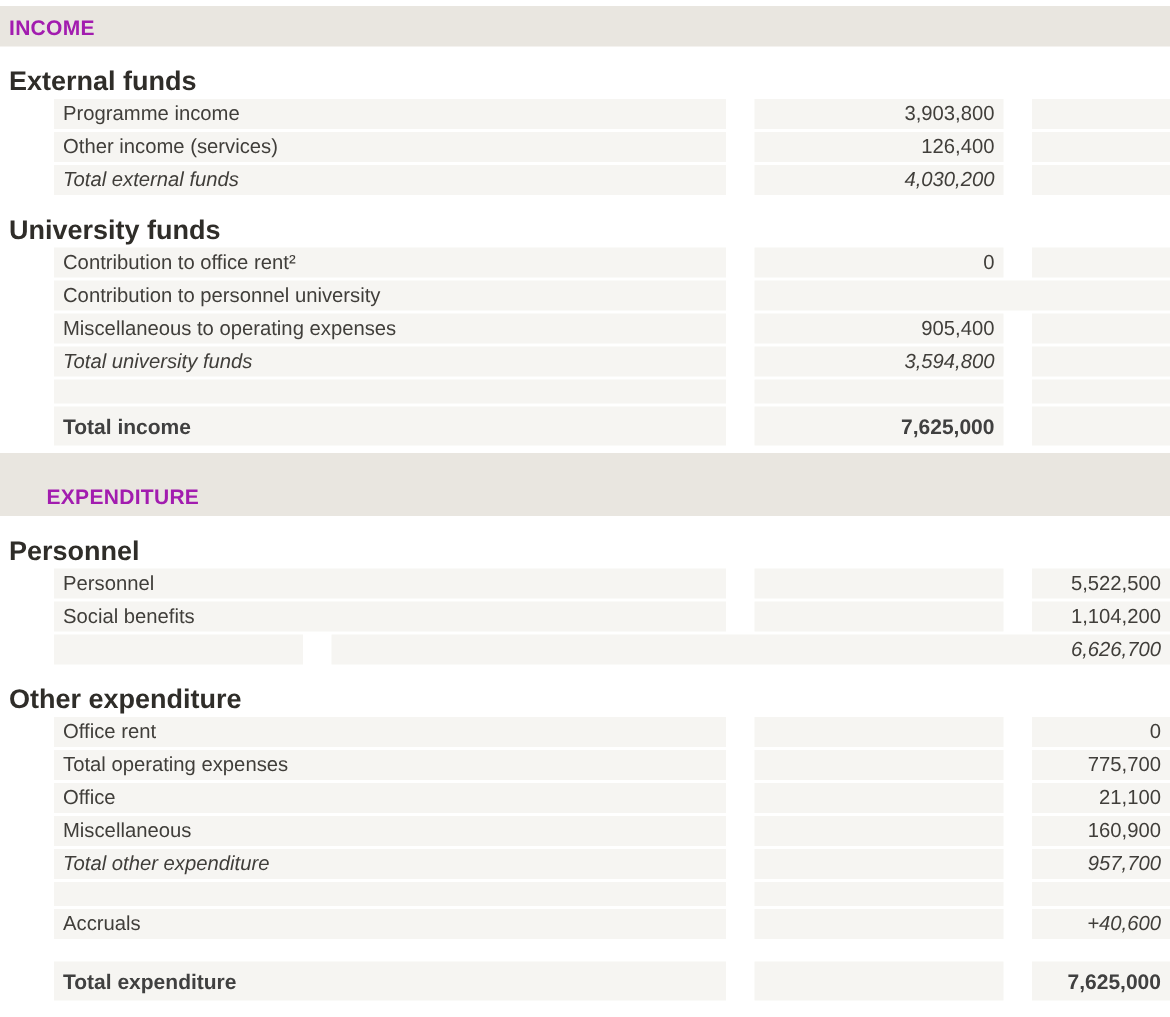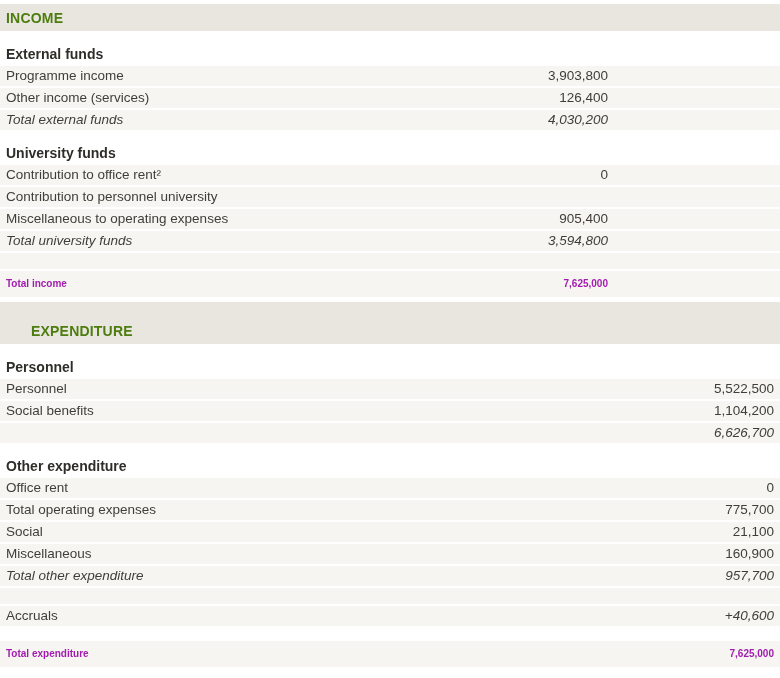--- a/index.html
+++ b/index.html
@@ -17,62 +17,63 @@
 
   
   .band {
     background: #e9e6e0;
     height: 27px;
     display: flex;
     align-items: center;
     padding-left: 6px;
     font-weight: bold;
     font-size: 14px;
-    color: #4d7c0f;
+    color: #a21caf;
     letter-spacing: 0.2px;
   }
   .band.tall {
     height: 42px;
     align-items: flex-end;
     padding-bottom: 5px;
     box-sizing: border-box;
     padding-left: 31px;
   }
 
   
   .row {
     display: flex;
-    gap: 0;
+    gap: 19px;
     height: 20px;
     line-height: 20px;
     margin-bottom: 2px;
+    margin-left: 36px;
   }
   .cell { background: #f6f5f2; box-sizing: border-box; }
   .c-label { width: 448px; padding-left: 6px; overflow: hidden; white-space: nowrap; }
   .c-mid   { width: 166px; text-align: right; padding-right: 6px; }
   .c-right { flex: 1; text-align: right; padding-right: 6px; }
 
   
   .group-header {
     height: 20px;
     line-height: 20px;
     margin-bottom: 2px;
     padding-left: 6px;
     font-weight: bold;
-    font-size: 14px;
+    font-size: 18px;
     color: #2f2d29;
   }
 
   .row.subtotal { font-style: italic; }
   .row.grand {
     height: 26px;
     line-height: 26px;
     font-weight: bold;
-    font-size: 10px;
-    color: #a21caf;
+    font-size: 14px;
+    color: #404040;
   }
   .row.blank { height: 16px; }
   .row.accruals-row .c-right { font-style: italic; }
 
   .gap-13 { height: 13px; }
   .gap-11 { height: 11px; }
   .gap-3  { height: 3px; }
 </style>
 </head>
 <body>
@@ -168,21 +169,21 @@
     <div class="cell c-label">Office rent</div>
     <div class="cell c-mid"></div>
     <div class="cell c-right">0</div>
   </div>
   <div class="row">
     <div class="cell c-label">Total operating expenses</div>
     <div class="cell c-mid"></div>
     <div class="cell c-right">775,700</div>
   </div>
   <div class="row">
-    <div class="cell c-label">Social</div>
+    <div class="cell c-label">Office</div>
     <div class="cell c-mid"></div>
     <div class="cell c-right">21,100</div>
   </div>
   <div class="row">
     <div class="cell c-label">Miscellaneous</div>
     <div class="cell c-mid"></div>
     <div class="cell c-right">160,900</div>
   </div>
   <div class="row subtotal">
     <div class="cell c-label">Total other expenditure</div>

